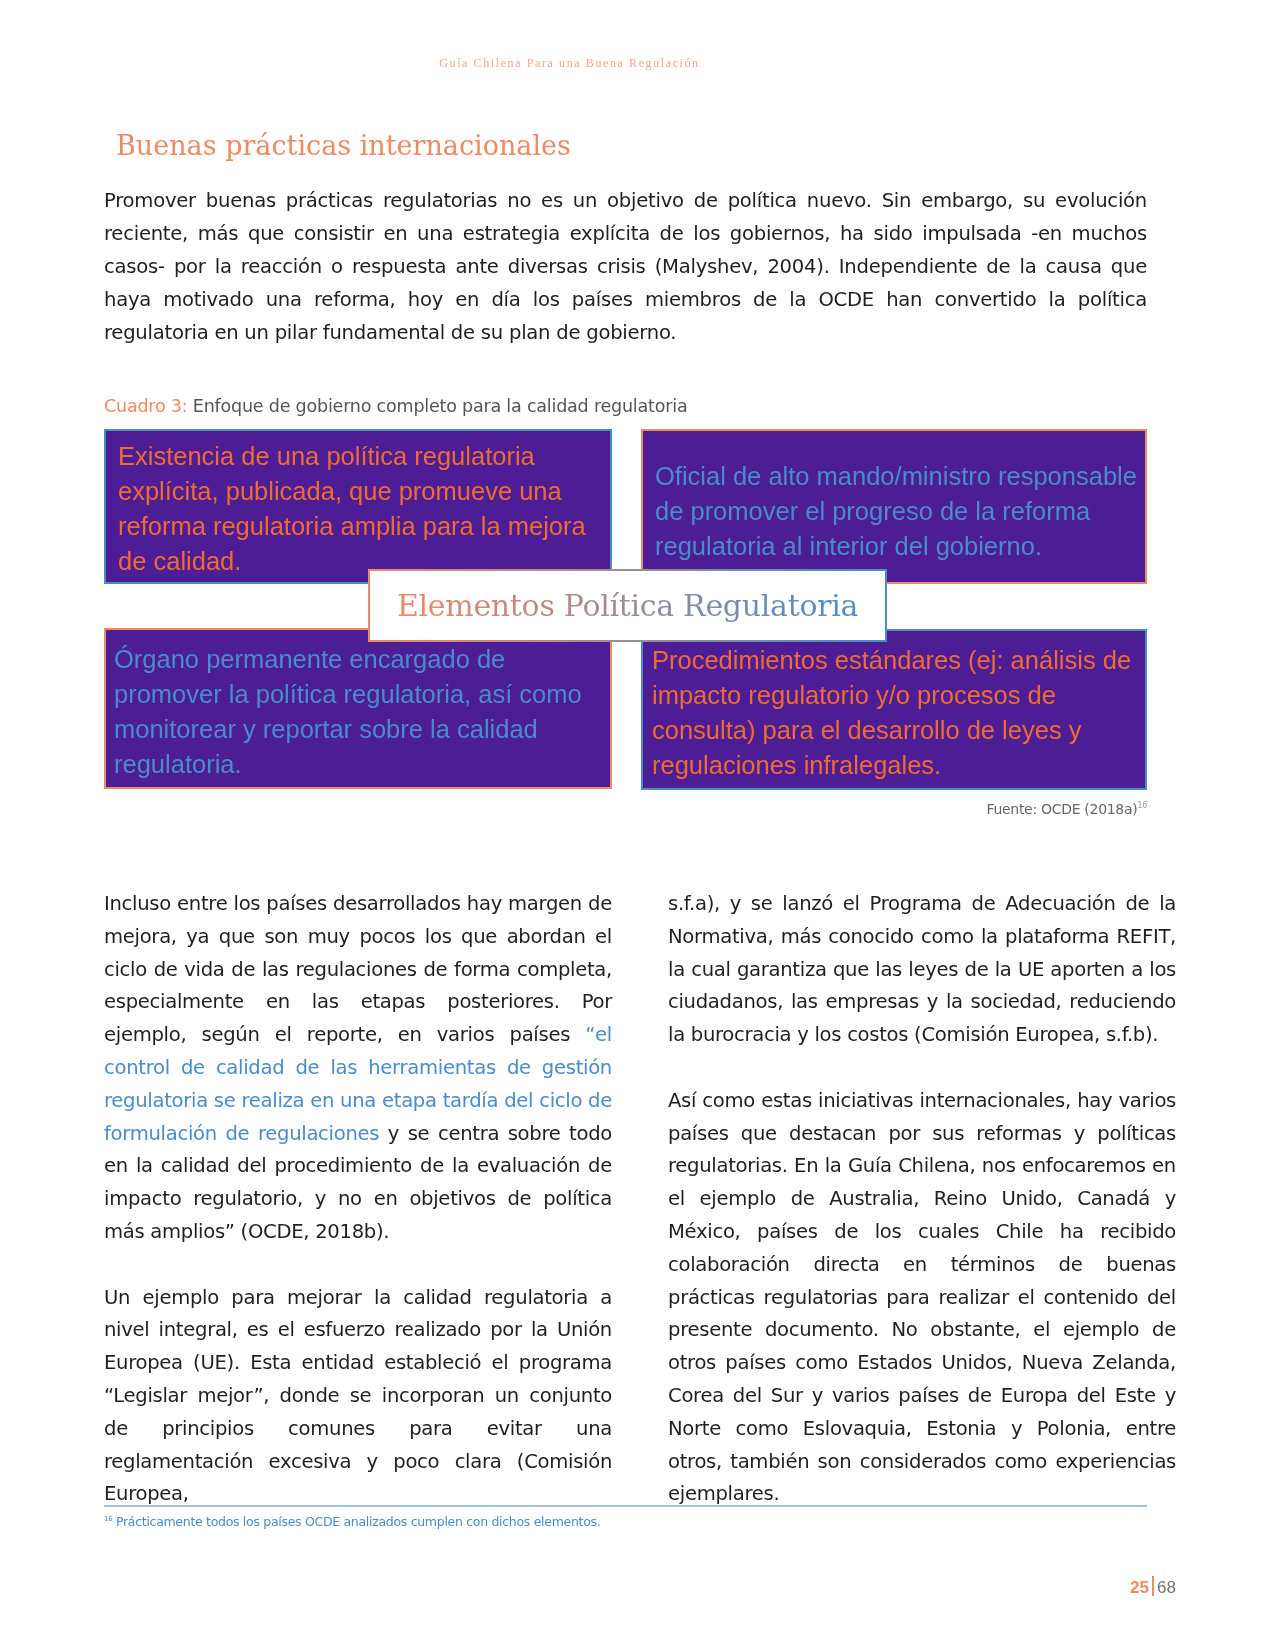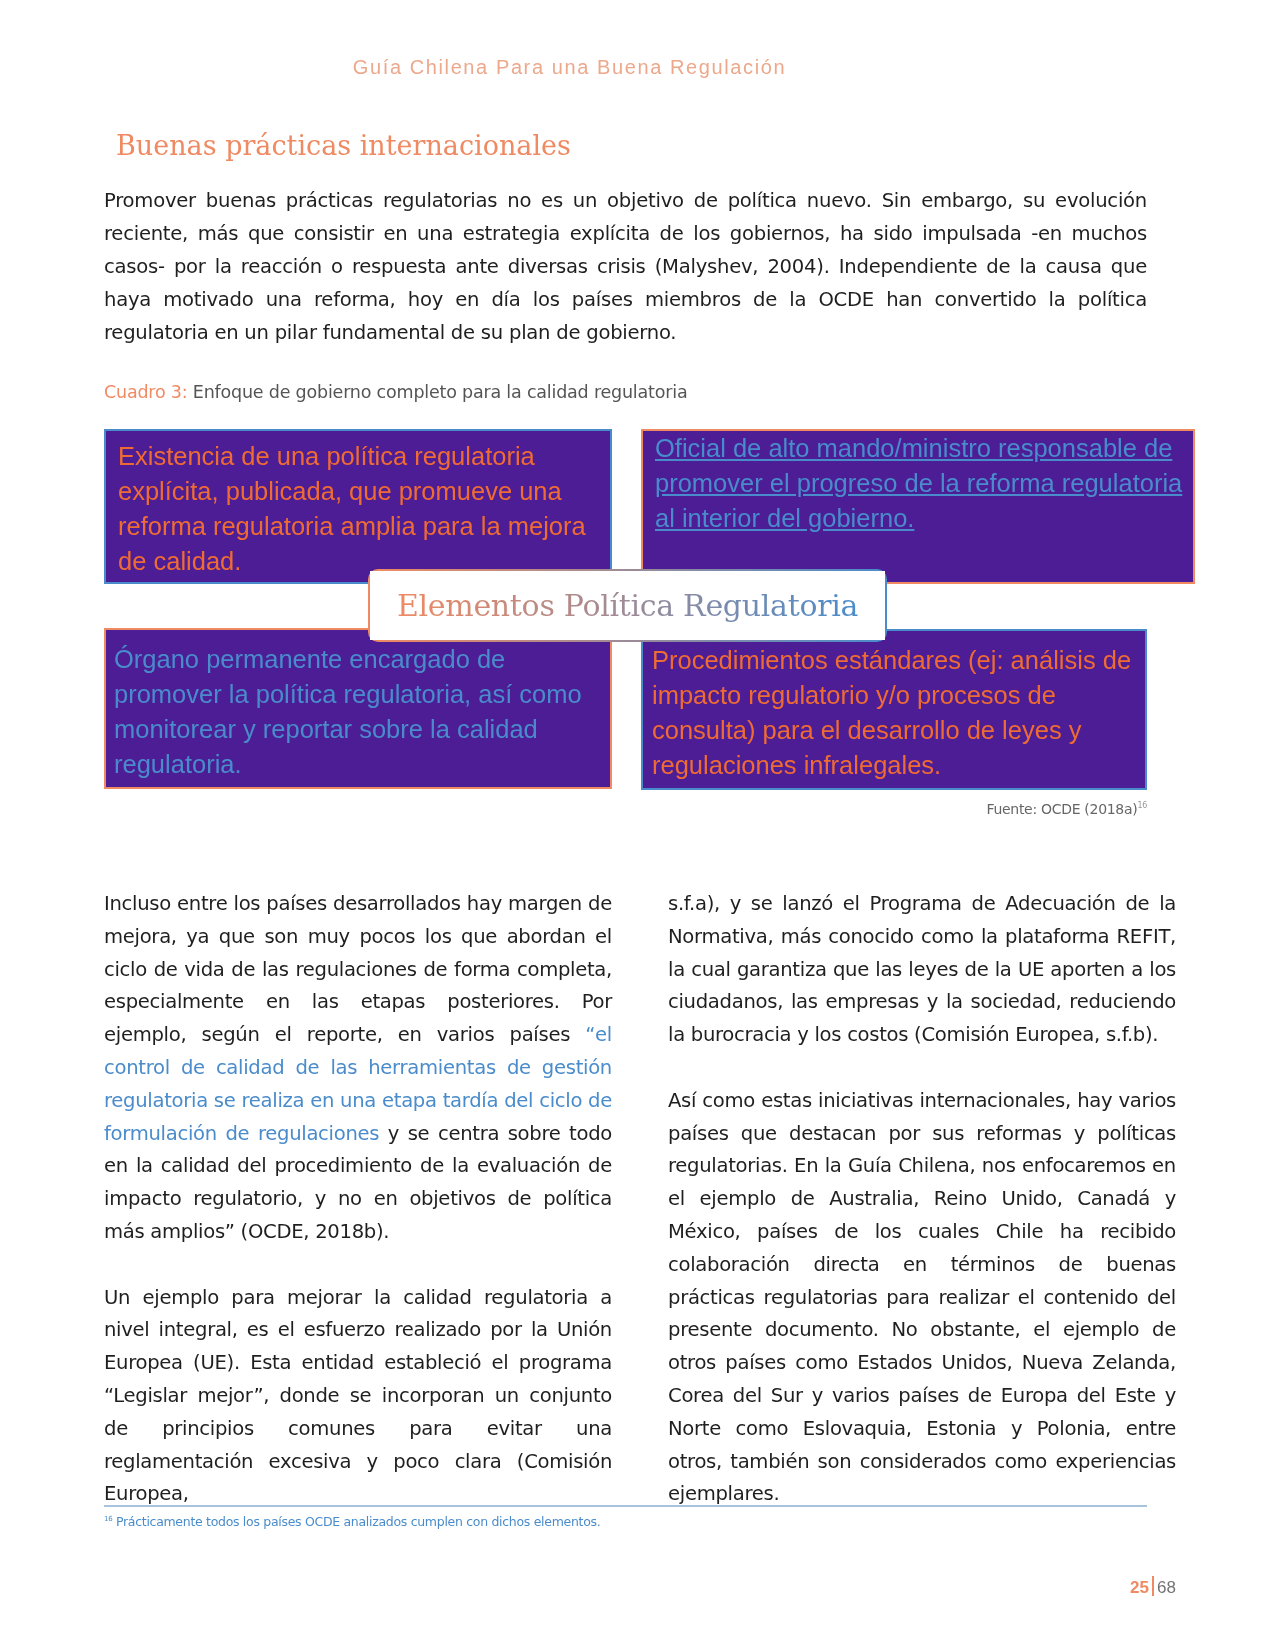--- a/index.html
+++ b/index.html
@@ -1,35 +1,35 @@
 <!DOCTYPE html>
 <html><head>
 <meta charset="utf-8">
 <style>
   html, body { margin: 0; padding: 0; background: #ffffff; }
   body { width: 1275px; height: 1650px; position: relative; overflow: hidden;
          font-family: "DejaVu Sans", sans-serif; color: #222; }
   .running-header { position: absolute; top: 56px; left: 0; width: 1139px; text-align: center;
-         font-family: Liberation Sans, sans-serif; font-size: 20px; letter-spacing: 1.6px; color: #eda88c; }
+         font-family: Liberation Serif, serif; font-size: 12px; letter-spacing: 1.6px; color: #eda88c; }
   .section-title { position: absolute; top: 118px; left: 104px; margin: 12px;
          font-family: "DejaVu Serif", serif; font-weight: normal; font-size: 27px; color: #ef8a63; }
   .intro { position: absolute; top: 184px; left: 104px; width: 1043px; margin: 0;
          font-size: 19.6px; line-height: 33px; color: #1f1f1f; text-align: justify; letter-spacing: -0.25px; }
-  .caption { position: absolute; top: 382px; left: 104px; font-size: 17.5px; color: #555; letter-spacing: -0.2px; }
+  .caption { position: absolute; top: 396px; left: 104px; font-size: 17.5px; color: #555; letter-spacing: -0.2px; }
   .caption .cap-label { color: #ef8a63; }
 
   .box { position: absolute; box-sizing: border-box; border: 2px solid; background: #4c1d95;
          font-family: "Liberation Sans", sans-serif; font-size: 25.5px; line-height: 35px; }
   .box-tl { top: 429px; left: 104px; width: 508px; height: 155px; border-color: #4a8ccb; color: #ef6b34; padding: 8px 10px 0 12px; }
-  .box-tr { top: 429px; left: 641px; width: 554px; height: 155px; border-color: #ef8a63; color: #4a8ccb; padding: 0 8px 0 12px; text-decoration: underline; }
+  .box-tr { top: 429px; left: 641px; width: 506px; height: 155px; border-color: #ef8a63; color: #4a8ccb; padding: 28px 8px 0 12px; }
   .box-bl { top: 628px; left: 104px; width: 508px; height: 161px; border-color: #ef8a63; color: #4a8ccb; padding: 12px 10px 0 8px; }
   .box-br { top: 629px; left: 641px; width: 506px; height: 161px; border-color: #4a8ccb; color: #ef6b34; padding: 12px 3px 0 9px; }
 
   .center-box { position: absolute; top: 569px; left: 368px; width: 519px; height: 73px; box-sizing: border-box;
-         padding: 2px; background: linear-gradient(90deg, #ef8a63, #4a8ccb); border-radius: 10px; }
+         padding: 2px; background: linear-gradient(90deg, #ef8a63, #4a8ccb); }
   .center-inner { width: 100%; height: 100%; background: #fff; display: flex; align-items: center; justify-content: center; }
   .center-title { font-family: "DejaVu Serif", serif; font-size: 30px; letter-spacing: -0.3px;
          background: linear-gradient(90deg, #ef8a63, #4a8ccb); -webkit-background-clip: text; background-clip: text;
          color: transparent; }
 
   .source { position: absolute; top: 801px; right: 128px; font-size: 14px; color: #666; letter-spacing: -0.3px; }
   .source sup { font-size: 8px; color: #999; }
 
   .col { position: absolute; top: 888px; width: 508px; font-size: 19.6px; line-height: 32.8px;
          color: #1f1f1f; text-align: justify; letter-spacing: -0.3px; }

